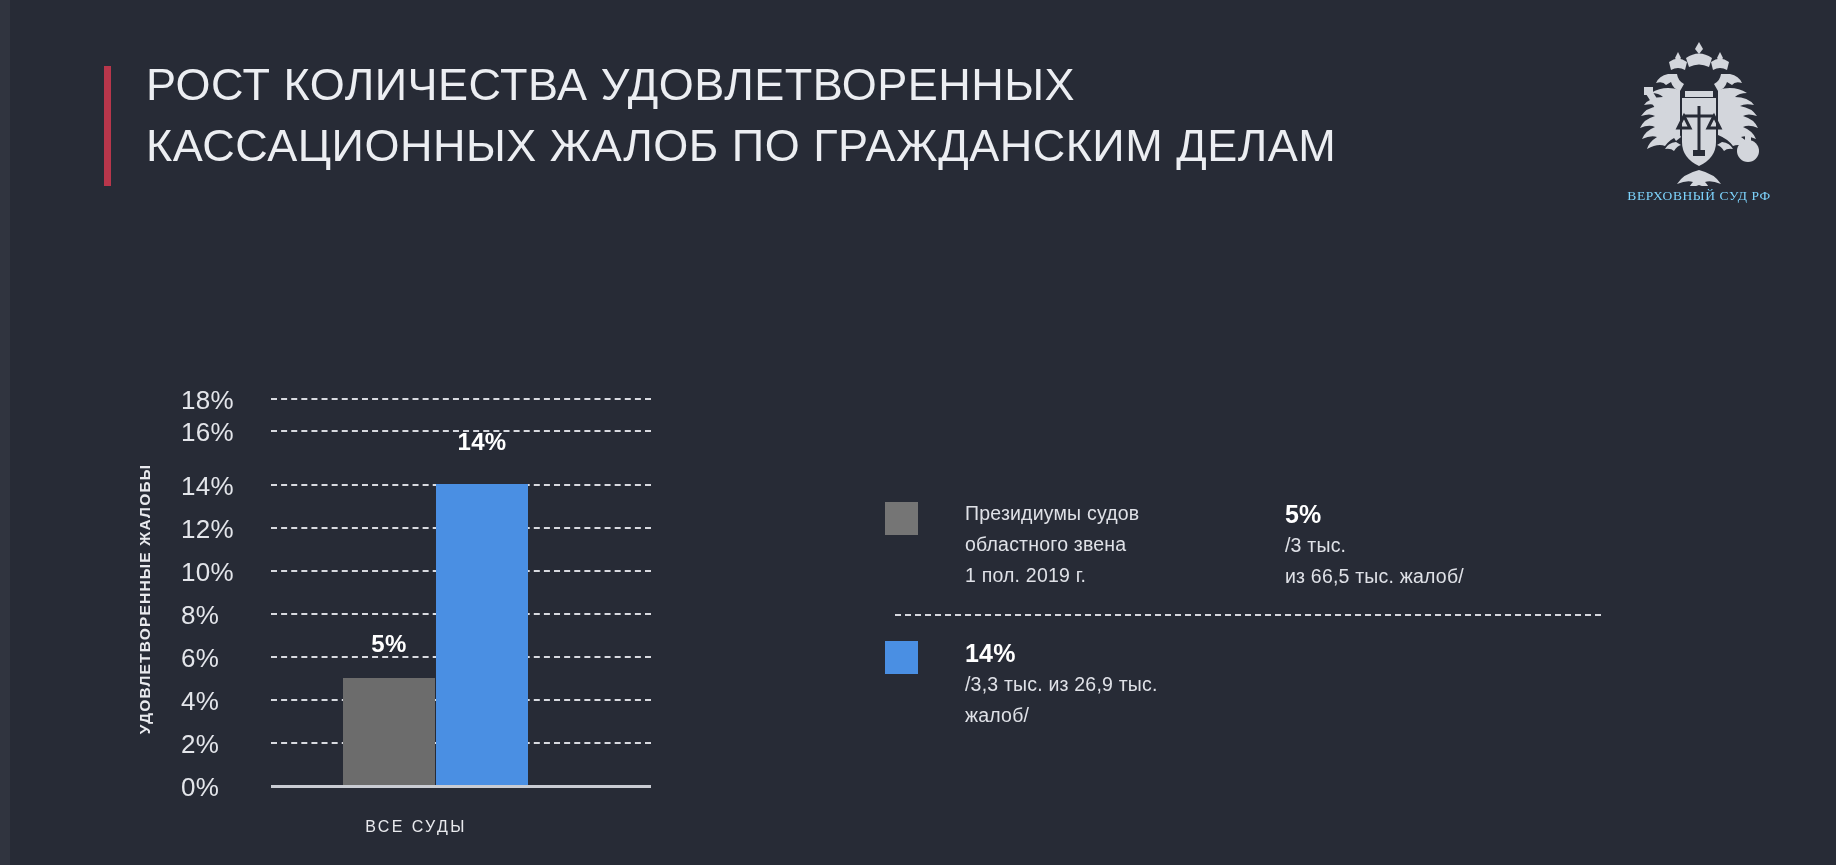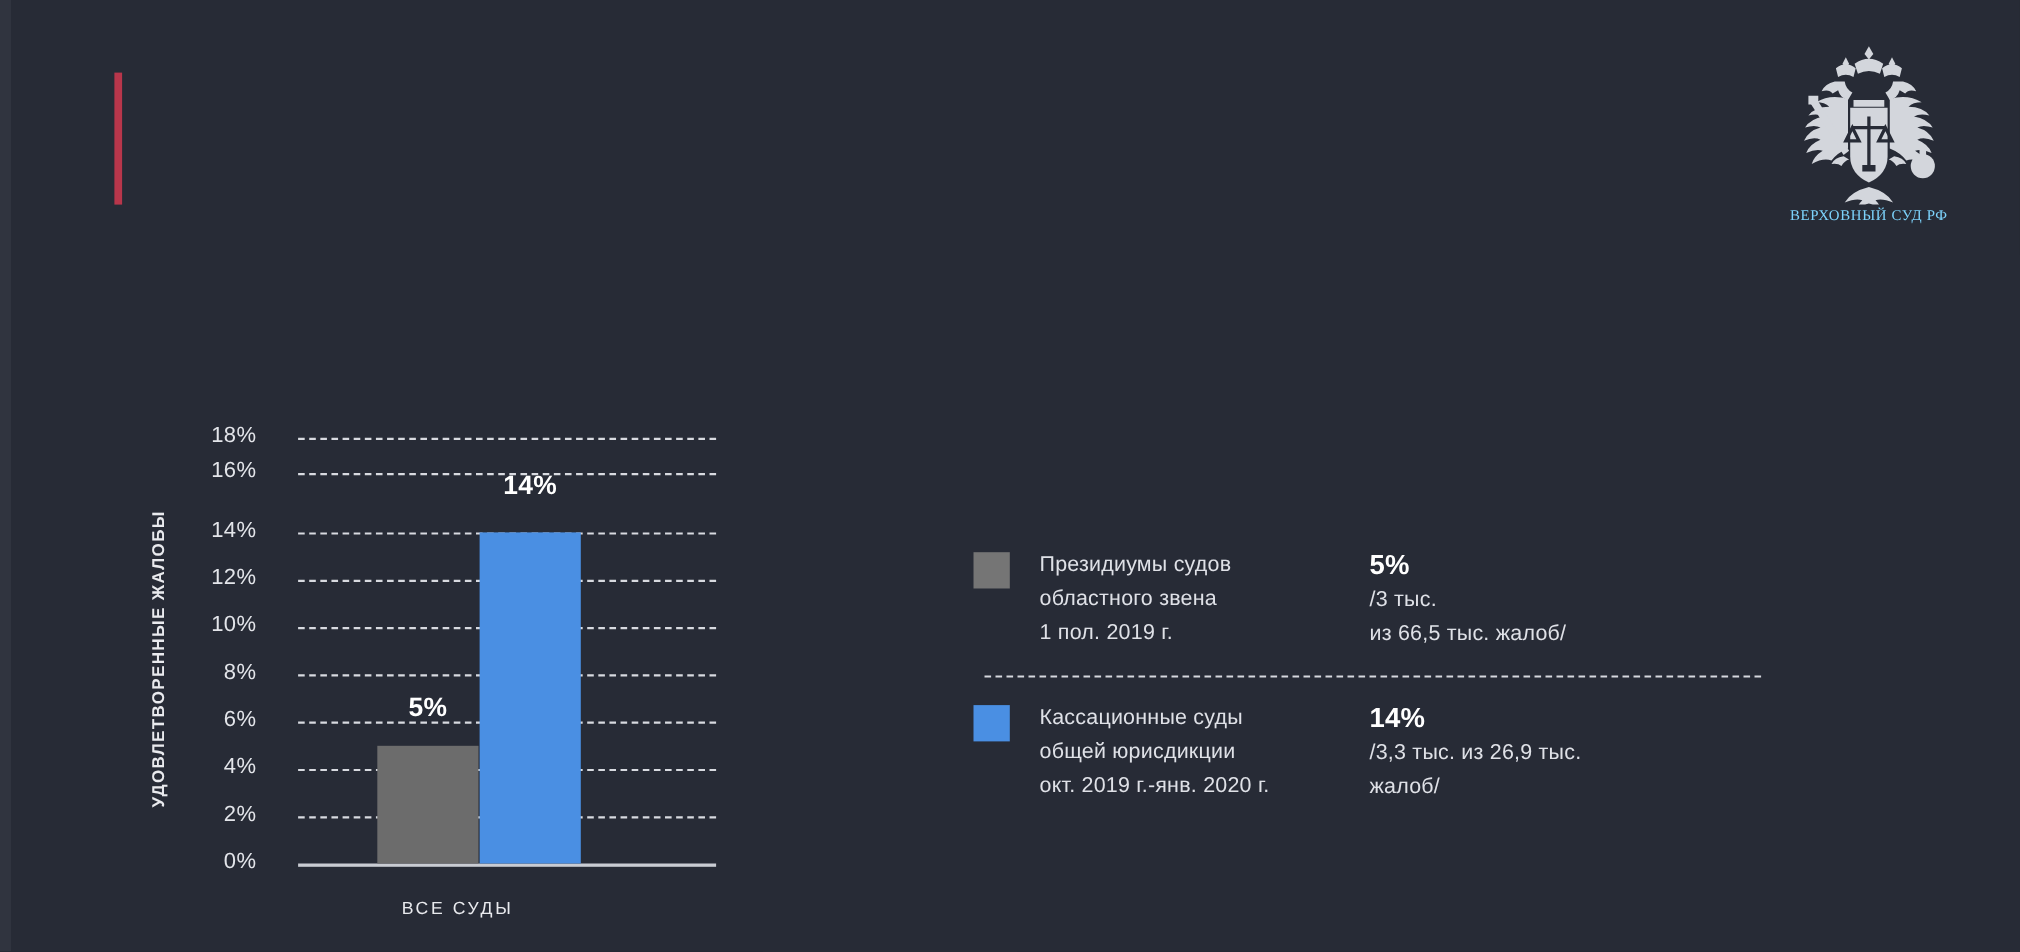--- a/index.html
+++ b/index.html
@@ -114,22 +114,21 @@
     position: absolute;
     left: 0;
     width: 100%;
     height: 1px;
   }
   .tick-label {
     position: absolute;
     right: calc(100% - 48px);
     top: -13px;
     width: 52px;
-    text-align: right;
-    font-size: 20px;
+    font-size: 26px;
     color: #e3e5ea;
     letter-spacing: 0.3px;
   }
   .grid-line {
     position: absolute;
     left: 86px;
     right: 74px;
     top: 0;
     border-top: 2px dashed #d8dae0;
   }
@@ -169,20 +168,21 @@
   .legend {
     position: absolute;
     left: 885px;
     top: 498px;
     width: 730px;
   }
   .legend-entry {
     position: relative;
     display: flex;
     align-items: flex-start;
+    gap: 20px;
   }
   .swatch {
     flex: 0 0 auto;
     width: 33px;
     height: 33px;
     margin-top: 4px;
     margin-right: 27px;
   }
   .legend-text {
     flex: 0 0 auto;
@@ -215,20 +215,24 @@
 </style>
 </head>
 <body>
 
 <div class="slide">
 
   <div class="left-edge"></div>
 
   <div class="header">
     <div class="title-rule"></div>
+    <div class="title-block">
+      <div class="title-line">РОСТ КОЛИЧЕСТВА УДОВЛЕТВОРЕННЫХ</div>
+      <div class="title-line">КАССАЦИОННЫХ ЖАЛОБ ПО ГРАЖДАНСКИМ ДЕЛАМ</div>
+    </div>
   </div>
 
   <div class="emblem-wrap">
     <span>
       <svg width="150" height="152" viewBox="0 0 150 152" aria-hidden="true">
         <g fill="#d3d6dc">
 
           <path d="M75 8 l4 7 -4 5 -4 -5z"></path>
           <path d="M62 24 q13 -9 26 0 l-3 9 q-10 -5 -20 0z"></path>
 
@@ -345,25 +349,20 @@
         <span class="pct">5%</span>
         <span>/3 тыс.</span><br>
         <span>из 66,5 тыс. жалоб/</span>
       </span>
     </div>
 
     <div class="legend-divider"></div>
 
     <div class="legend-entry">
       <span class="swatch" style="background:#4a8fe3;"></span>
-      <span class="legend-text">
-        <span>Кассационные суды</span><br>
-        <span>общей юрисдикции</span><br>
-        <span>окт. 2019 г.-янв. 2020 г.</span>
-      </span>
       <span class="legend-stat">
         <span class="pct">14%</span>
         <span>/3,3 тыс. из 26,9 тыс.</span><br>
         <span>жалоб/</span>
       </span>
     </div>
 
   </div>
 
 </div>

